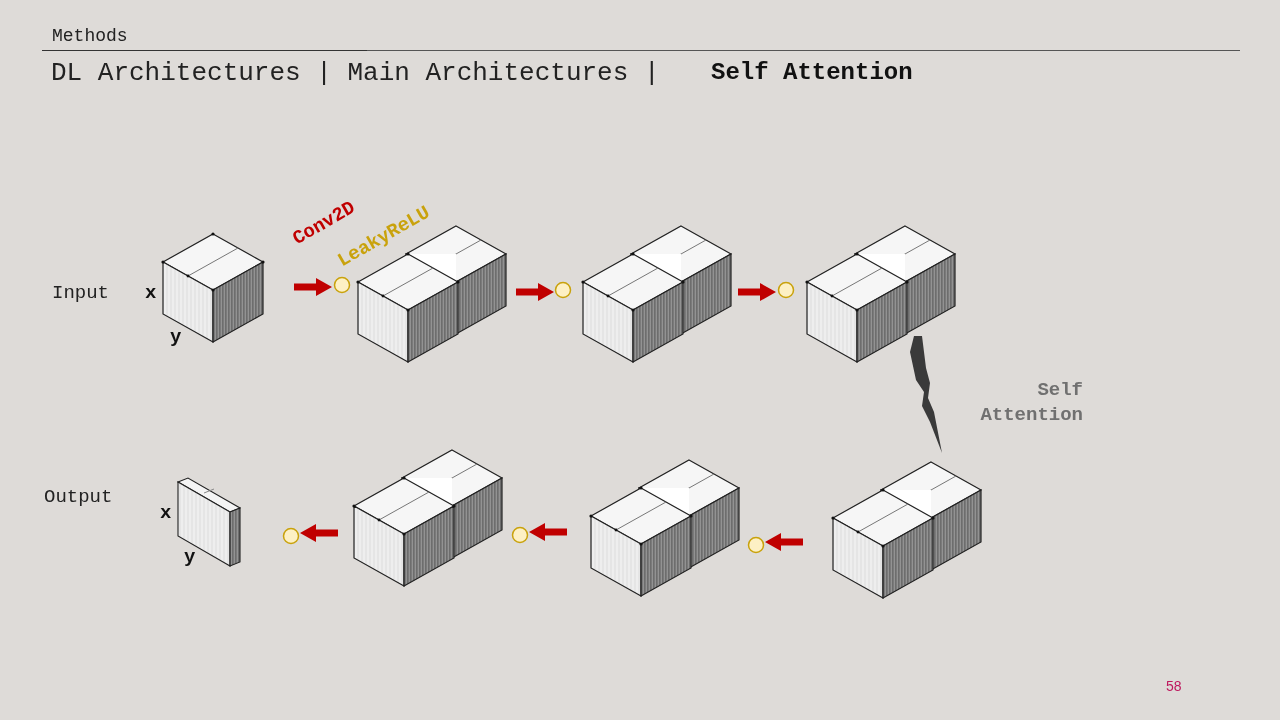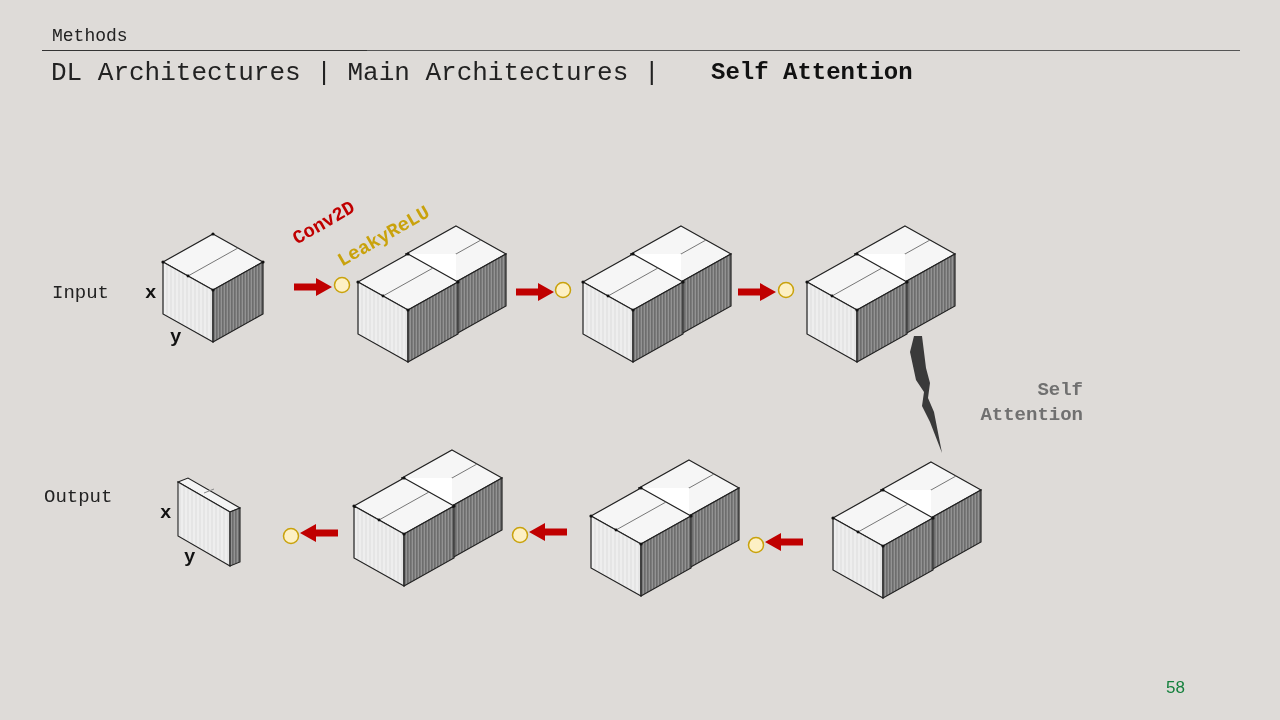--- a/index.html
+++ b/index.html
@@ -12,21 +12,21 @@
   .section-label { left: 52px; top: 26px; font-size: 18px; color: #222; text-align: center; }
   .rule-dark { left: 42px; top: 50px; width: 325px; height: 1px; background: #333; }
   .rule-light { left: 367px; top: 50px; width: 873px; height: 1px; background: #555; }
   .breadcrumb { left: 51px; top: 58px; font-size: 26px; color: #222; white-space: pre; }
   .title { left: 711px; top: 58px; font-size: 24px; font-weight: bold; color: #111; line-height: 29px; width: 560px; }
   .lbl { font-size: 19px; color: #222; }
   .axis { font-size: 19px; font-weight: bold; color: #111; }
   .op-conv { left: 300px; top: 228px; font-size: 19px; font-weight: bold; color: #c00000; transform: rotate(-30deg); transform-origin: left bottom; white-space: nowrap; }
   .op-relu { left: 345px; top: 250px; font-size: 19px; font-weight: bold; color: #c9a20c; transform: rotate(-30deg); transform-origin: left bottom; white-space: nowrap; }
   .sa-label { left: 963px; top: 378px; font-size: 19px; font-weight: bold; color: #707070; text-align: right; line-height: 25px; width: 120px; }
-  .page-num { left: 1166px; top: 678px; font-family: "Liberation Sans", sans-serif; font-size: 17px; color: #15803d; }
+  .page-num { left: 1166px; top: 678px; font-family: "Liberation Sans", sans-serif; font-size: 14px; color: #be185d; }
   svg.diagram { position: absolute; left: 0; top: 0; }
 </style>
 </head>
 <body>
 
 <div class="abs section-label">Methods</div>
 <div class="abs rule-dark"></div>
 <div class="abs rule-light"></div>
 <div class="abs breadcrumb">DL Architectures | Main Architectures |</div>
 <div class="abs title">

